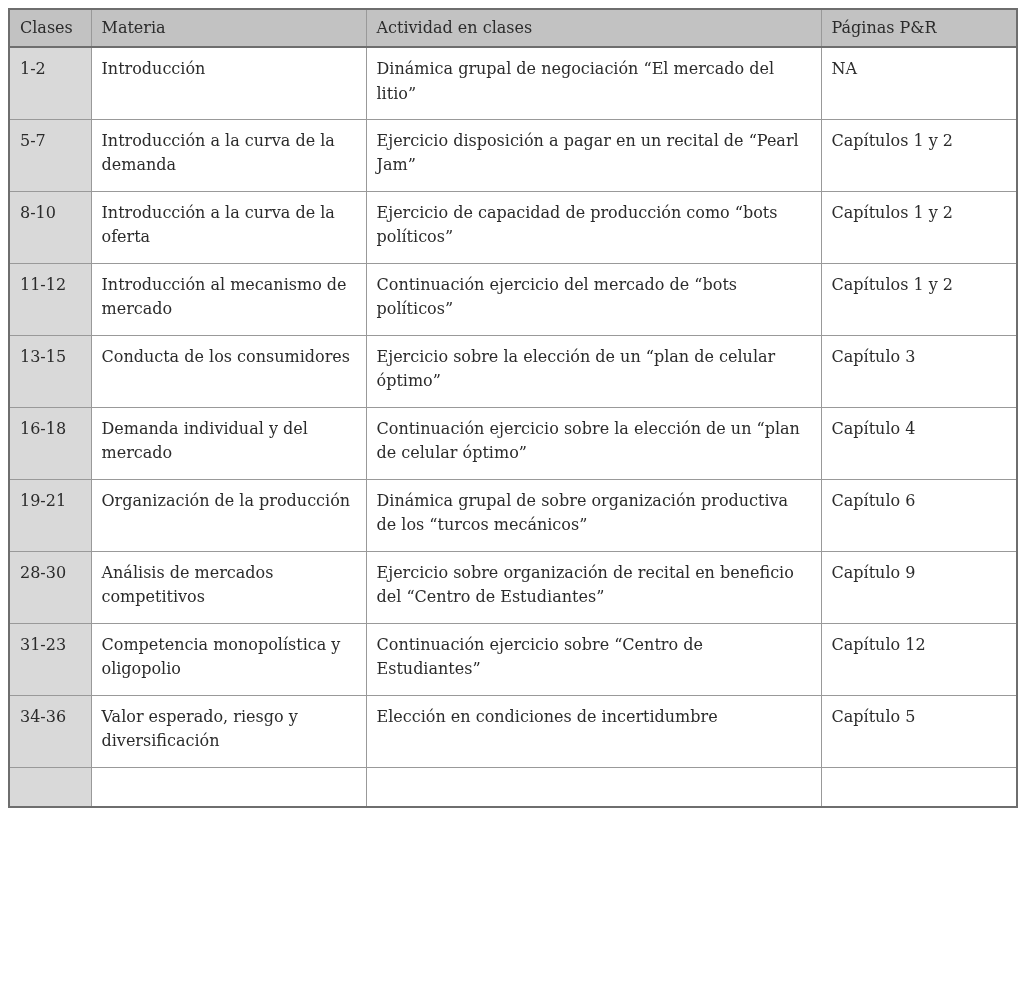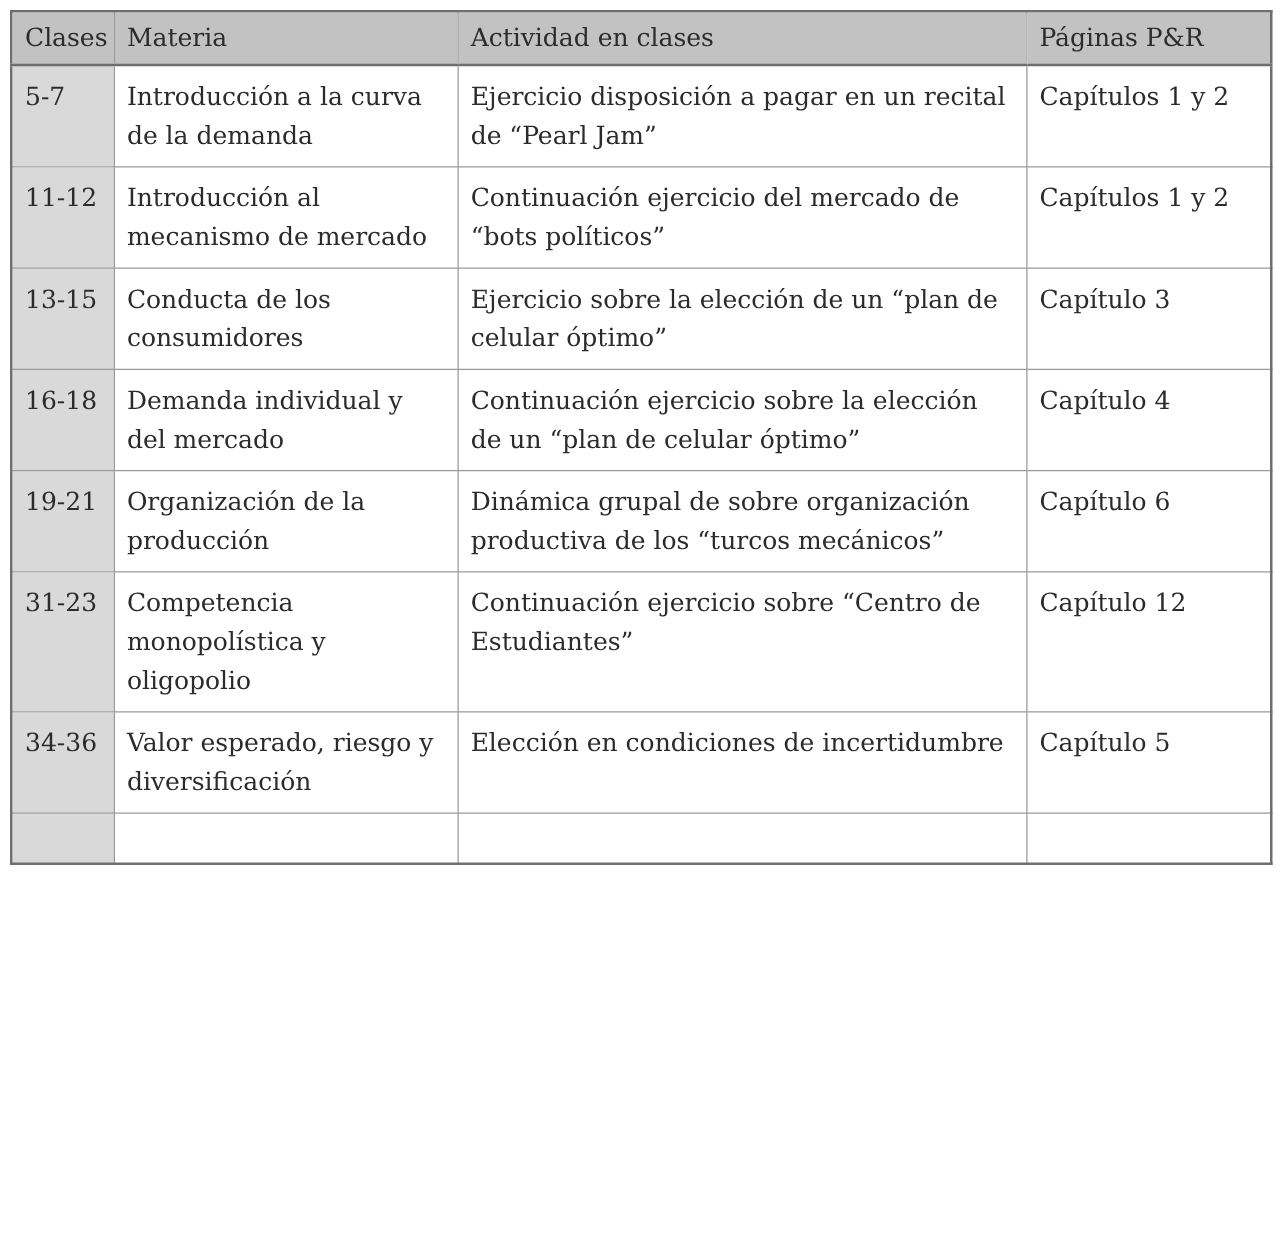--- a/index.html
+++ b/index.html
@@ -28,21 +28,21 @@
   table.syllabus {
     border-collapse: collapse;
     table-layout: fixed;
     width: 1008px;
     border: 2px solid var(--border-strong);
   }
   table.syllabus th,
   table.syllabus td {
     border: 1px solid var(--border-light);
     box-sizing: border-box;
-    font-size: 20px;
+    font-size: 16px;
     line-height: 1.55;
     text-align: left;
     font-weight: normal;
     overflow: hidden;
   }
   table.syllabus thead th {
     background: var(--header-bg);
     height: 38px;
     padding: 5px 10px;
     vertical-align: middle;
@@ -75,23 +75,35 @@
     <thead>
       <tr>
         <th>Clases</th>
         <th>Materia</th>
         <th>Actividad en clases</th>
         <th>Páginas P&amp;R</th>
       </tr>
     </thead>
     <tbody>
         <tr>
+          <td class="col-clases">1-2</td>
+          <td>Introducción</td>
+          <td>Dinámica grupal de negociación “El mercado del litio”</td>
+          <td>NA</td>
+        </tr>
+        <tr>
           <td class="col-clases">5-7</td>
           <td>Introducción a la curva de la demanda</td>
           <td>Ejercicio disposición a pagar en un recital de “Pearl Jam”</td>
+          <td>Capítulos 1 y 2</td>
+        </tr>
+        <tr>
+          <td class="col-clases">8-10</td>
+          <td>Introducción a la curva de la oferta</td>
+          <td>Ejercicio de capacidad de producción como “bots políticos”</td>
           <td>Capítulos 1 y 2</td>
         </tr>
         <tr>
           <td class="col-clases">11-12</td>
           <td>Introducción al mecanismo de mercado</td>
           <td>Continuación ejercicio del mercado de “bots políticos”</td>
           <td>Capítulos 1 y 2</td>
         </tr>
         <tr>
           <td class="col-clases">13-15</td>
@@ -105,20 +117,26 @@
           <td>Continuación ejercicio sobre la elección de un “plan de celular óptimo”</td>
           <td>Capítulo 4</td>
         </tr>
         <tr>
           <td class="col-clases">19-21</td>
           <td>Organización de la producción</td>
           <td>Dinámica grupal de sobre organización productiva de los “turcos mecánicos”</td>
           <td>Capítulo 6</td>
         </tr>
         <tr>
+          <td class="col-clases">28-30</td>
+          <td>Análisis de mercados competitivos</td>
+          <td>Ejercicio sobre organización de recital en beneficio del “Centro de Estudiantes”</td>
+          <td>Capítulo 9</td>
+        </tr>
+        <tr>
           <td class="col-clases">31-23</td>
           <td>Competencia monopolística y oligopolio</td>
           <td>Continuación ejercicio sobre “Centro de Estudiantes”</td>
           <td>Capítulo 12</td>
         </tr>
         <tr>
           <td class="col-clases">34-36</td>
           <td>Valor esperado, riesgo y diversificación</td>
           <td>Elección en condiciones de incertidumbre</td>
           <td>Capítulo 5</td>

